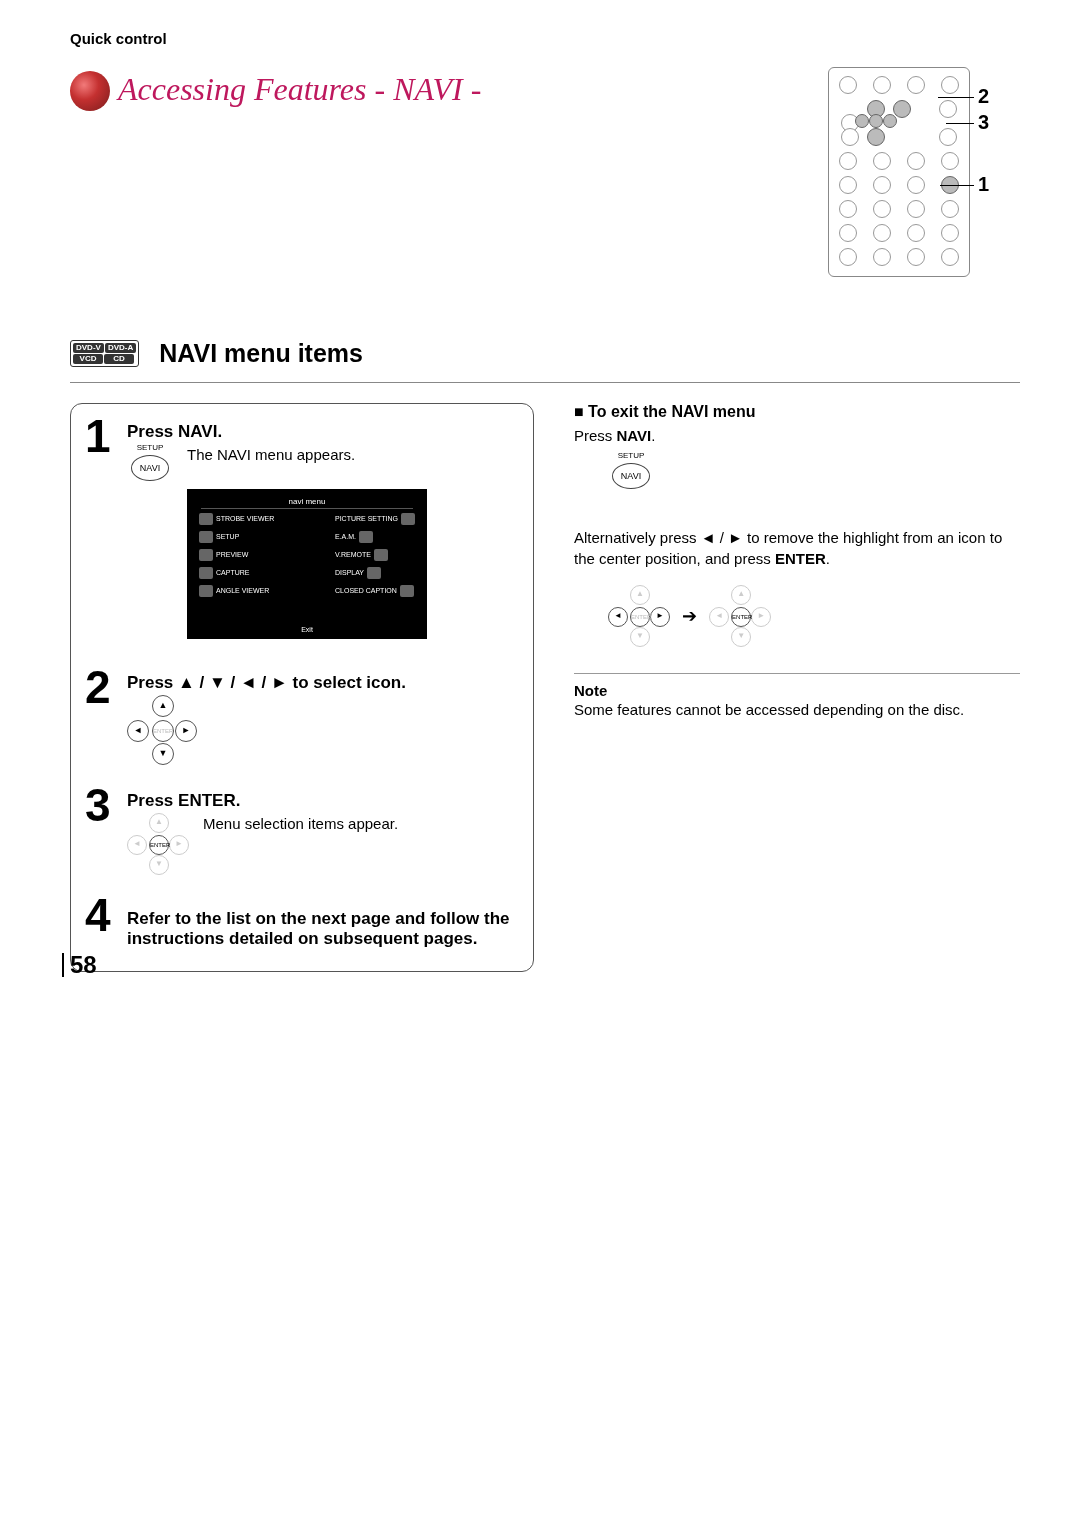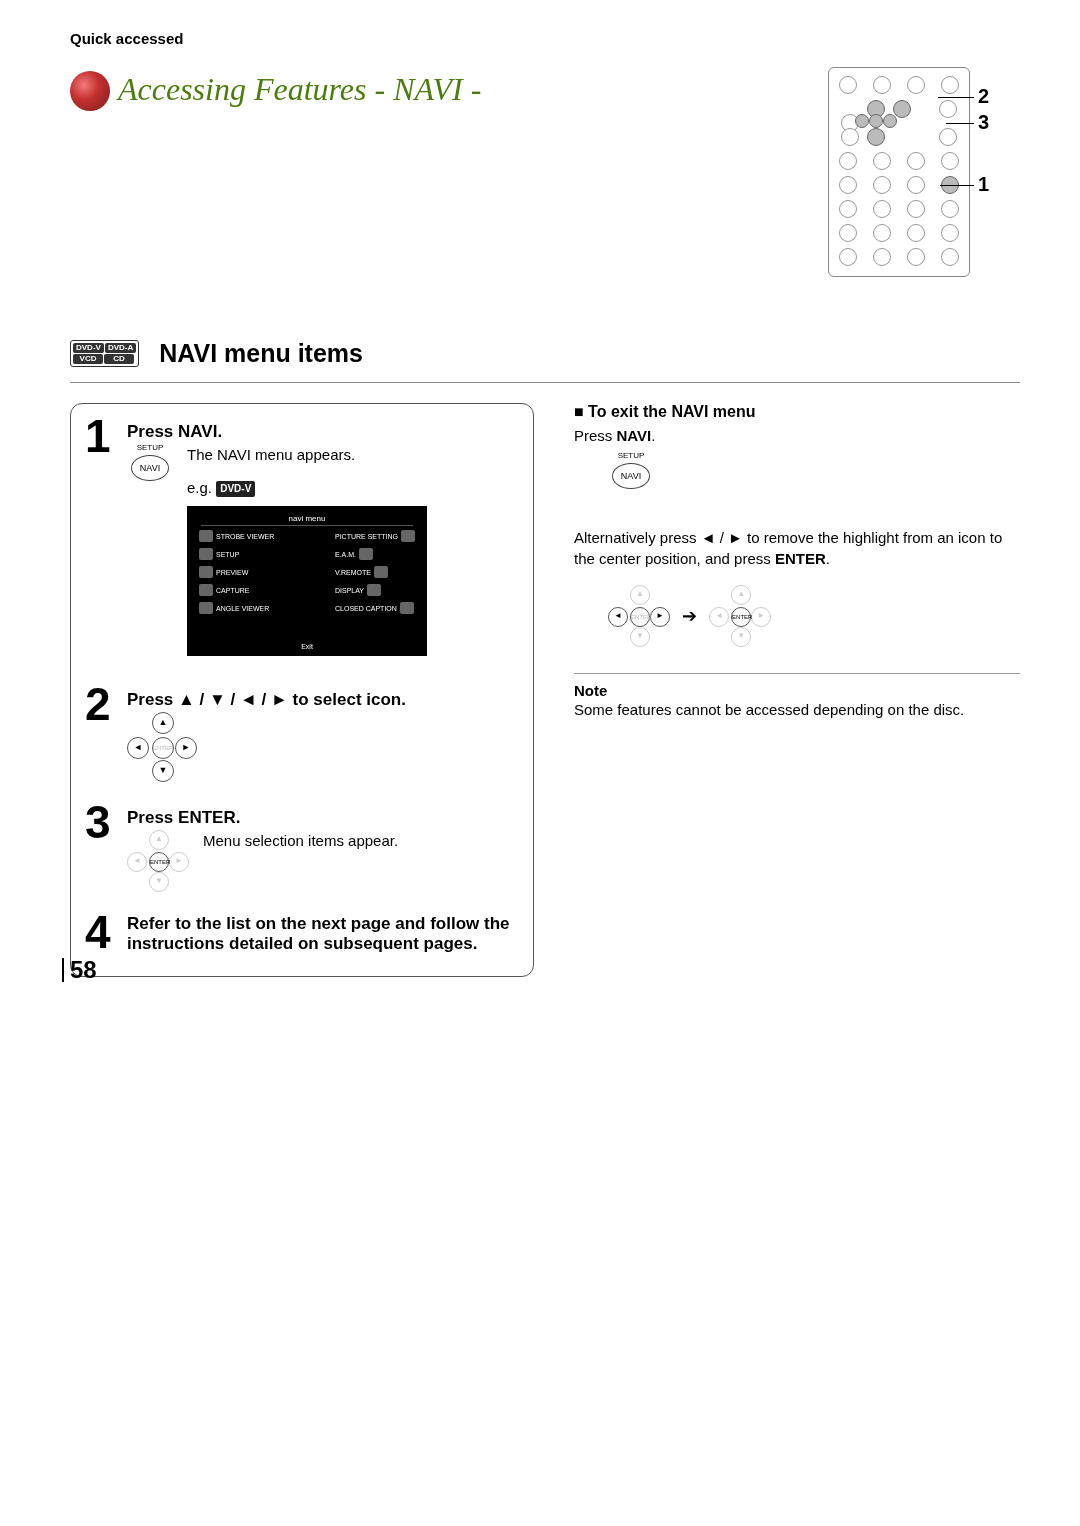--- a/index.html
+++ b/index.html
@@ -40,21 +40,21 @@
     background: radial-gradient(circle at 35% 35%, #f27a7a 0%, #c43030 40%, #7a1c1c 100%);
     flex-shrink: 0;
     margin-top: 4px;
   }
   .main-title {
     font-style: italic;
     font-family: Georgia, 'Times New Roman', serif;
     font-size: 32px;
     font-weight: 500;
     margin: 0;
-    color: #4d7c0f;
+    color: #be185d;
   }
   .subtitle {
     font-size: 15px;
     margin: 8px 0 0 44px;
     line-height: 1.4;
     max-width: 540px;
   }
   .remote {
     width: 120px;
     border: 1px solid #888;
@@ -321,21 +321,21 @@
     font-weight: bold;
     border-left: 2px solid #000;
     padding-left: 6px;
     line-height: 1;
   }
 </style>
 </head>
 <body>
 
 <div class="page">
-  <div class="breadcrumb">Quick accessed</div>
+  <div class="breadcrumb">Quick control</div>
 
   <div class="header-row">
     <div class="header-left">
       <div class="title-row">
         <div class="sphere"></div>
         <h1 class="main-title">Accessing Features - NAVI -</h1>
       </div>
     </div>
 
     <div style="position:relative;">
@@ -419,24 +419,20 @@
         <div class="step-num">1</div>
         <div class="step-body">
           <div class="step-heading">Press NAVI.</div>
           <div class="step-row">
             <div class="btn-icon">
               <div>SETUP</div>
               <div class="oval">NAVI</div>
             </div>
             <div class="step-text">
               <div>The NAVI menu appears.</div>
-              <div style="margin-top:12px;">
-                <span>e.g.</span>
-                <span class="pill">DVD-V</span>
-              </div>
             </div>
           </div>
 
           <div class="navi-screen">
             <div class="ns-title">navi menu</div>
             <div class="ns-body">
               <div class="ns-col">
                 <div class="ns-item">
                     <span class="ns-ico"></span>
                     <span>STROBE VIEWER</span>
@@ -515,21 +511,21 @@
               <div class="d center">ENTER</div>
             </div>
             <div class="step-text">Menu selection items appear.</div>
           </div>
         </div>
       </div>
 
       <div class="step">
         <div class="step-num">4</div>
         <div class="step-body">
-          <div class="step-heading" style="margin-top:2px;">Refer to the list on the next page and follow the instructions detailed on subsequent pages.</div>
+          <div class="step-heading" style="margin-top:14px;">Refer to the list on the next page and follow the instructions detailed on subsequent pages.</div>
         </div>
       </div>
 
     </div>
 
     <div class="col-right">
       <div class="right-h">■ To exit the NAVI menu</div>
       <div class="right-text">
         <span>Press </span><b>NAVI</b>.
       </div>

